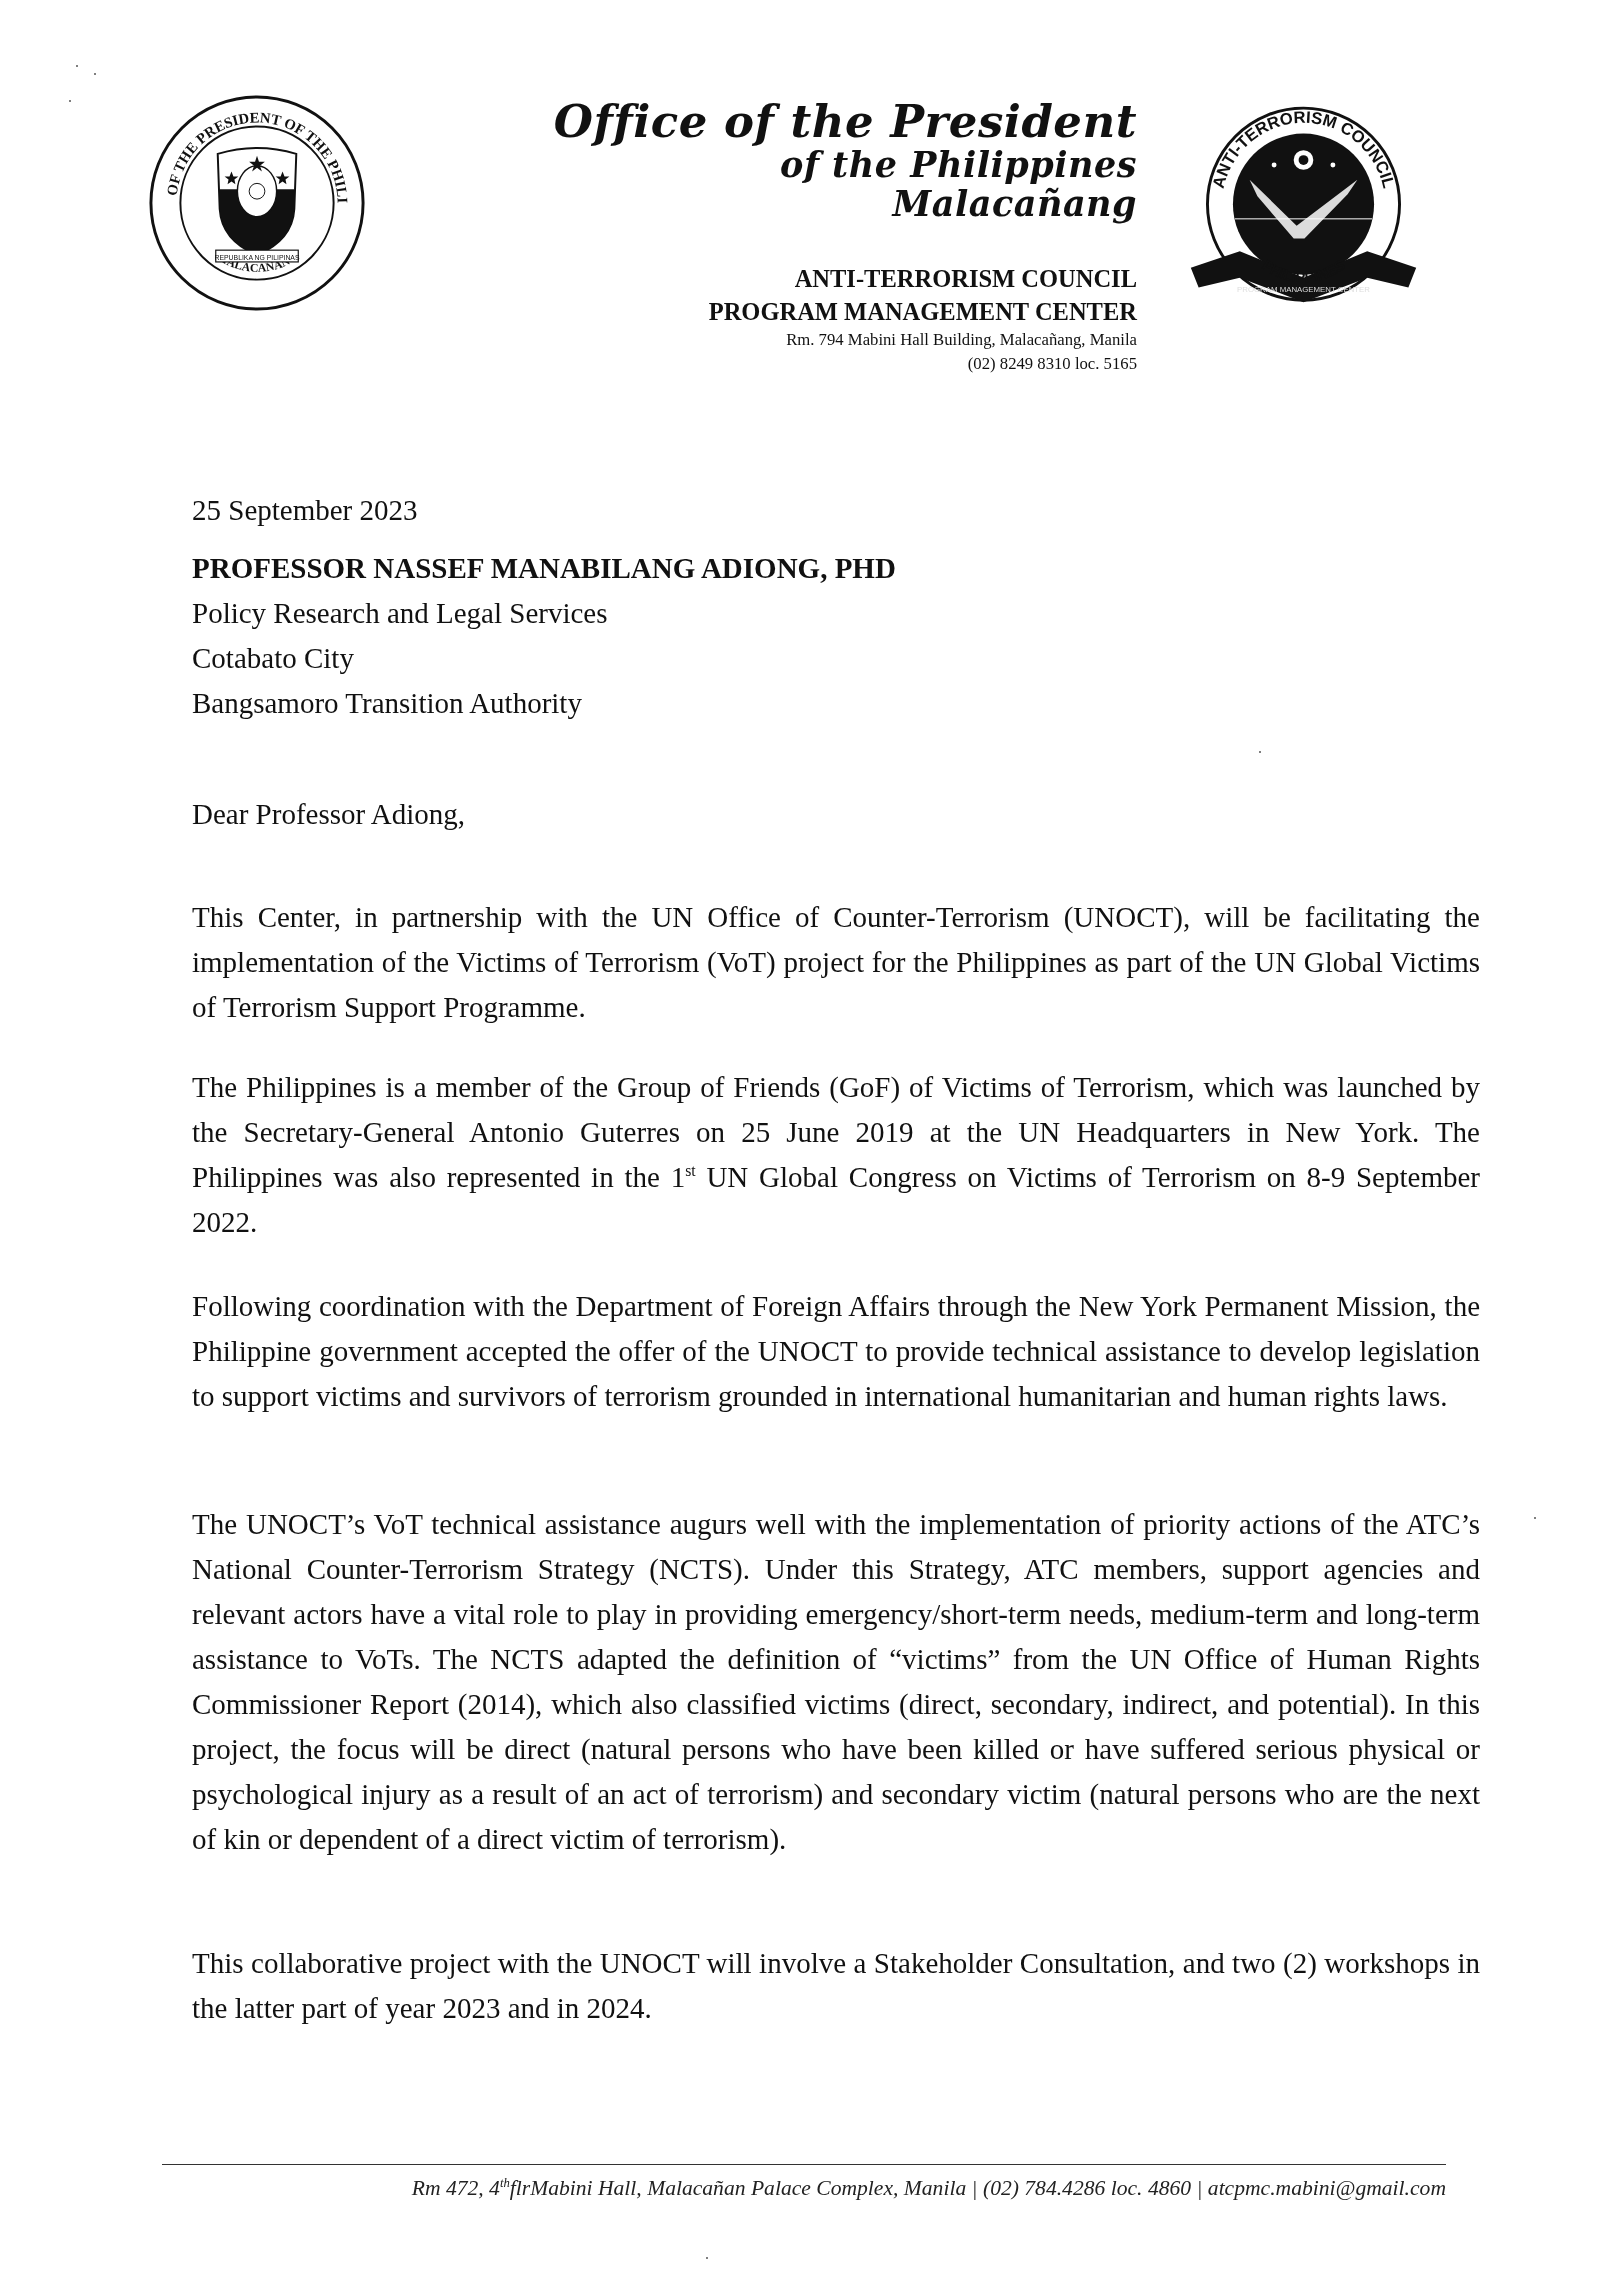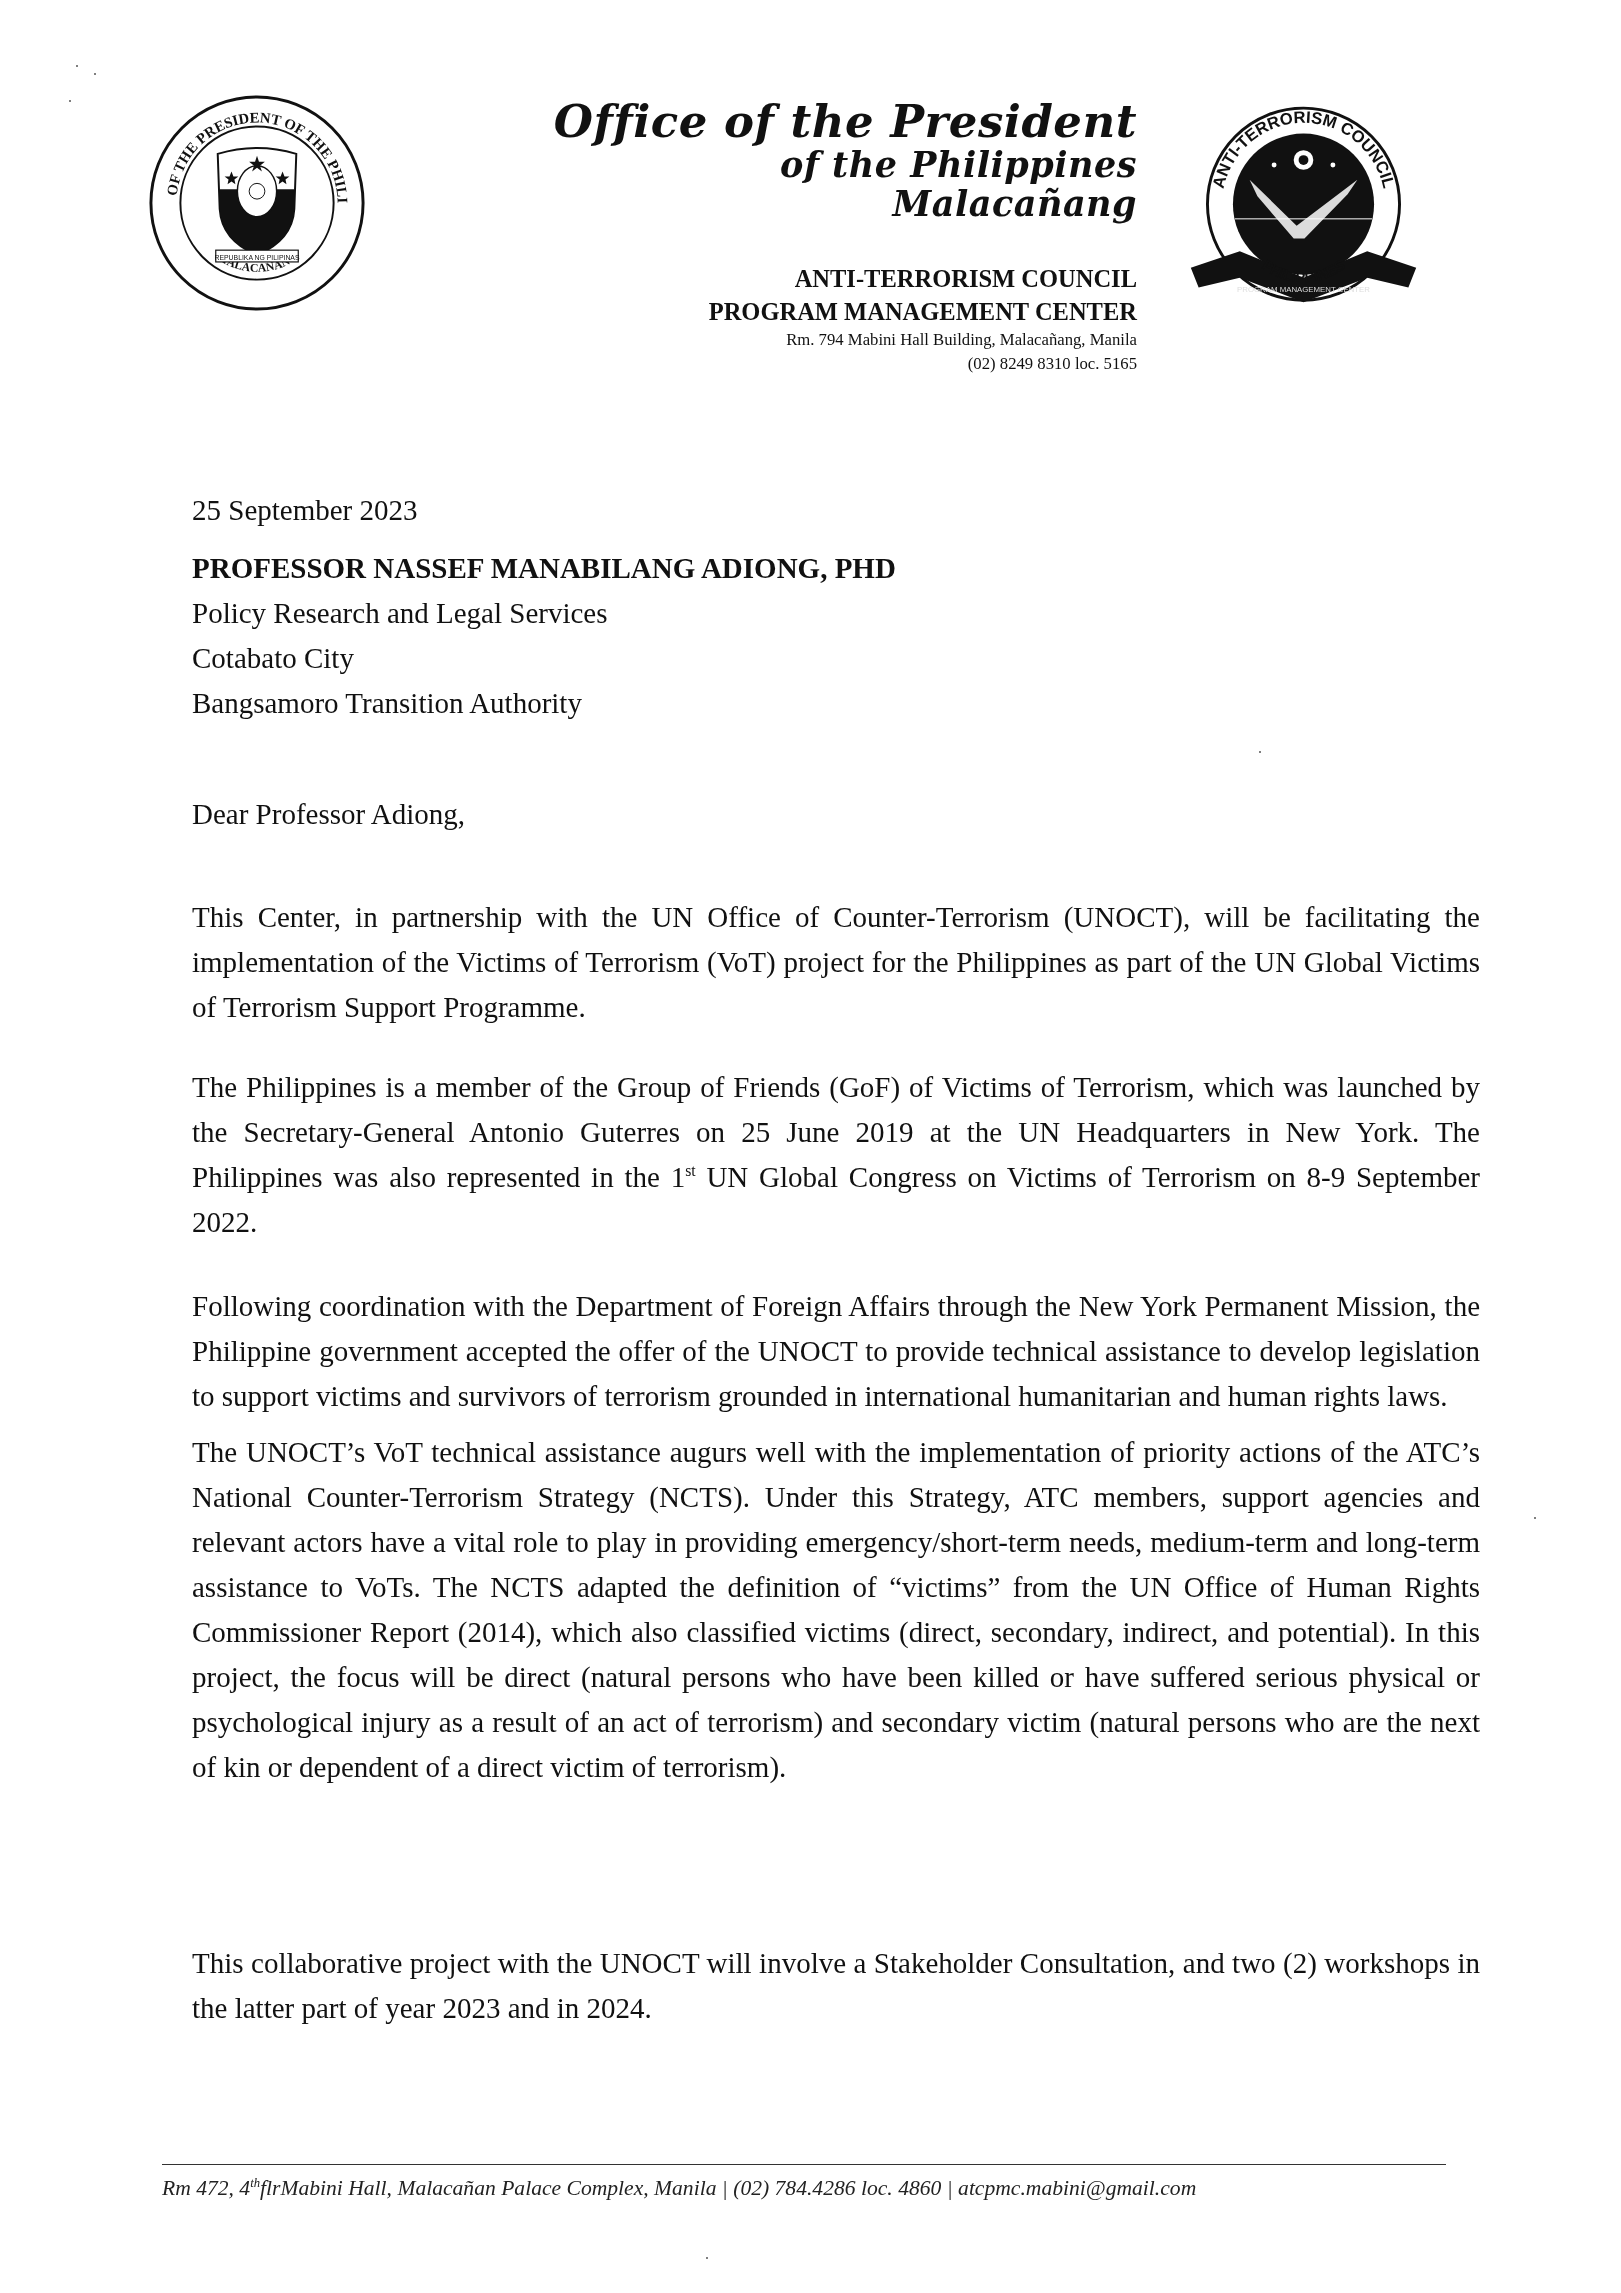--- a/index.html
+++ b/index.html
@@ -28,29 +28,29 @@
 
     .text { position: absolute; left: 192px; width: 1288px; font-size: 29px; line-height: 45px; }
     .date { top: 488px; }
     .recip { top: 546px; }
     .recip .name { font-weight: bold; }
     .salutation { top: 748px; margin-top: 44px; }
     .para { text-align: justify; }
     .p1 { top: 895px; }
     .p2 { top: 1065px; }
     .p3 { top: 1284px; }
-    .p4 { top: 1430px; }
+    .p4 { top: 1502px; }
     .p5 { top: 1941px; }
     sup { font-size: 15.7px; line-height: 0; }
     .footer-rule {
       position: absolute; left: 162px; width: 1284px; top: 2164px; height: 0;
       border-top: 1.5px solid #333;
     }
     .footer {
-      position: absolute; left: 162px; width: 1284px; top: 2176px; text-align: left;
+      position: absolute; left: 162px; width: 1284px; top: 2176px; text-align: right;
       font-family: "Liberation Serif", serif; font-style: italic; font-size: 21.6px; color: #222;
     }
     .footer sup { font-size: 12.7px; }
     .speck { position: absolute; width: 2px; height: 2px; background: #555; border-radius: 1px; }
   </style>
 </head>
 <body>
 
 <div class="seal seal-left">
   <svg width="221" height="221" viewBox="0 0 225 225">

